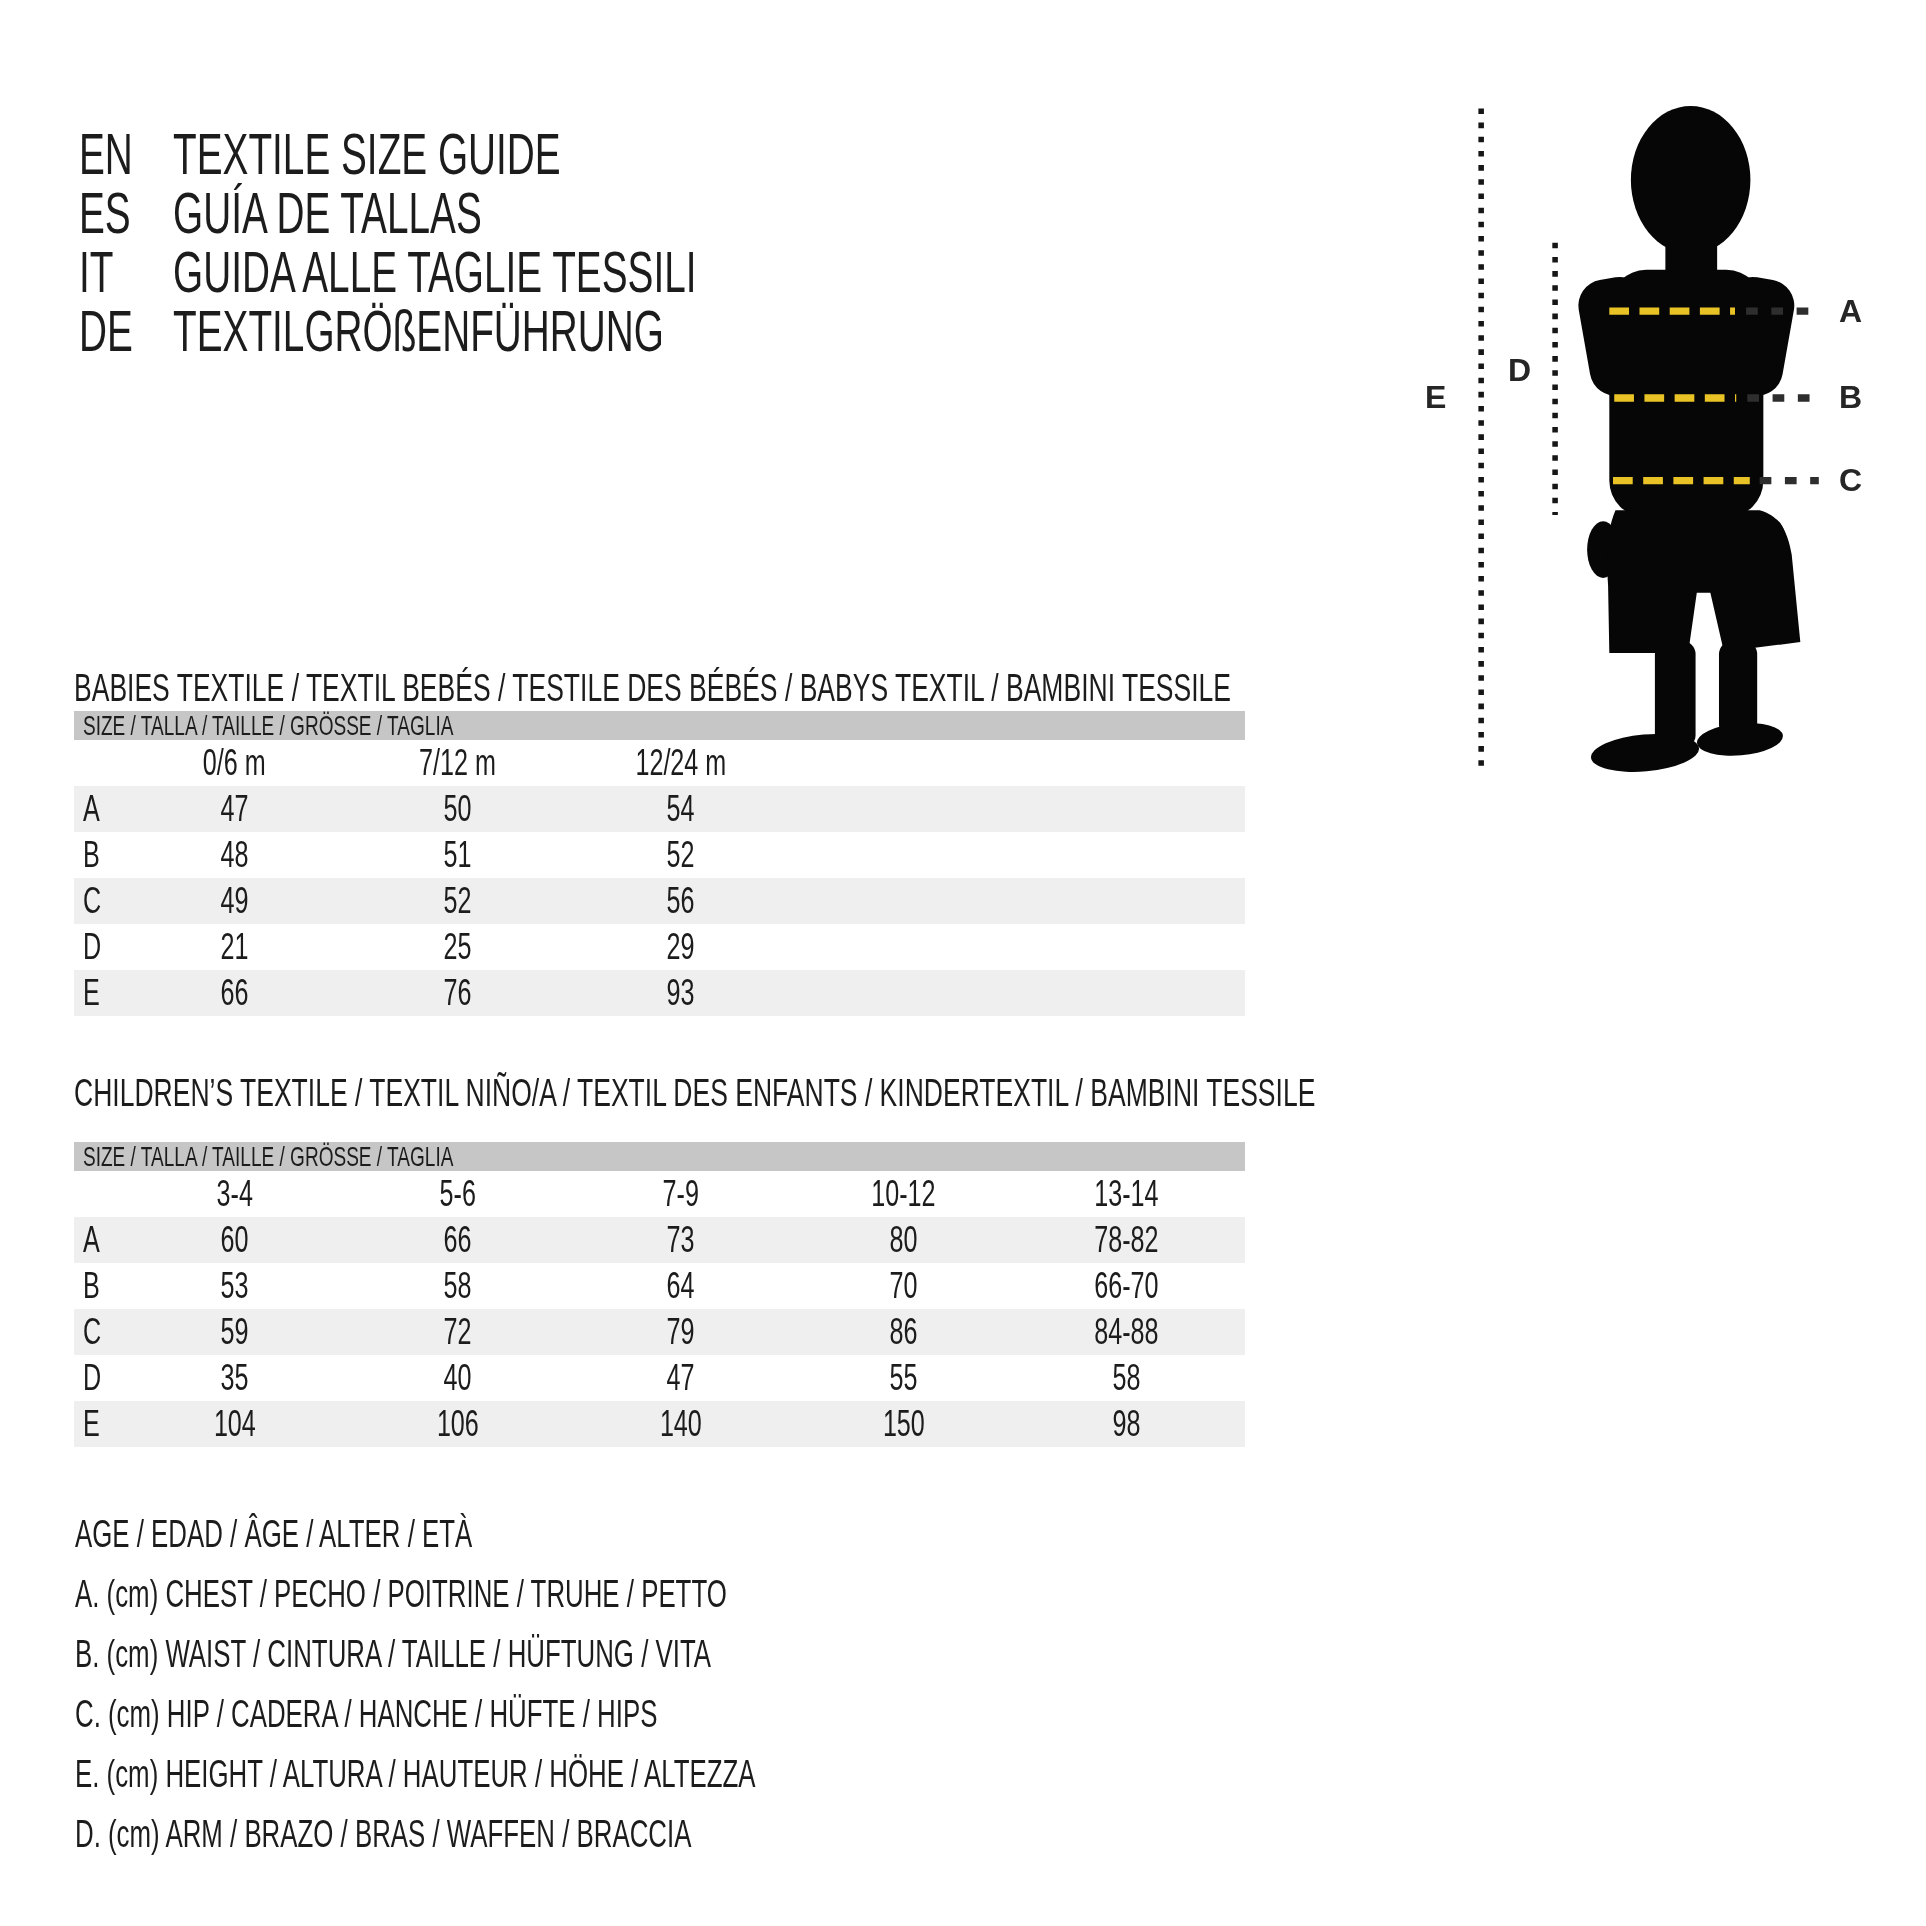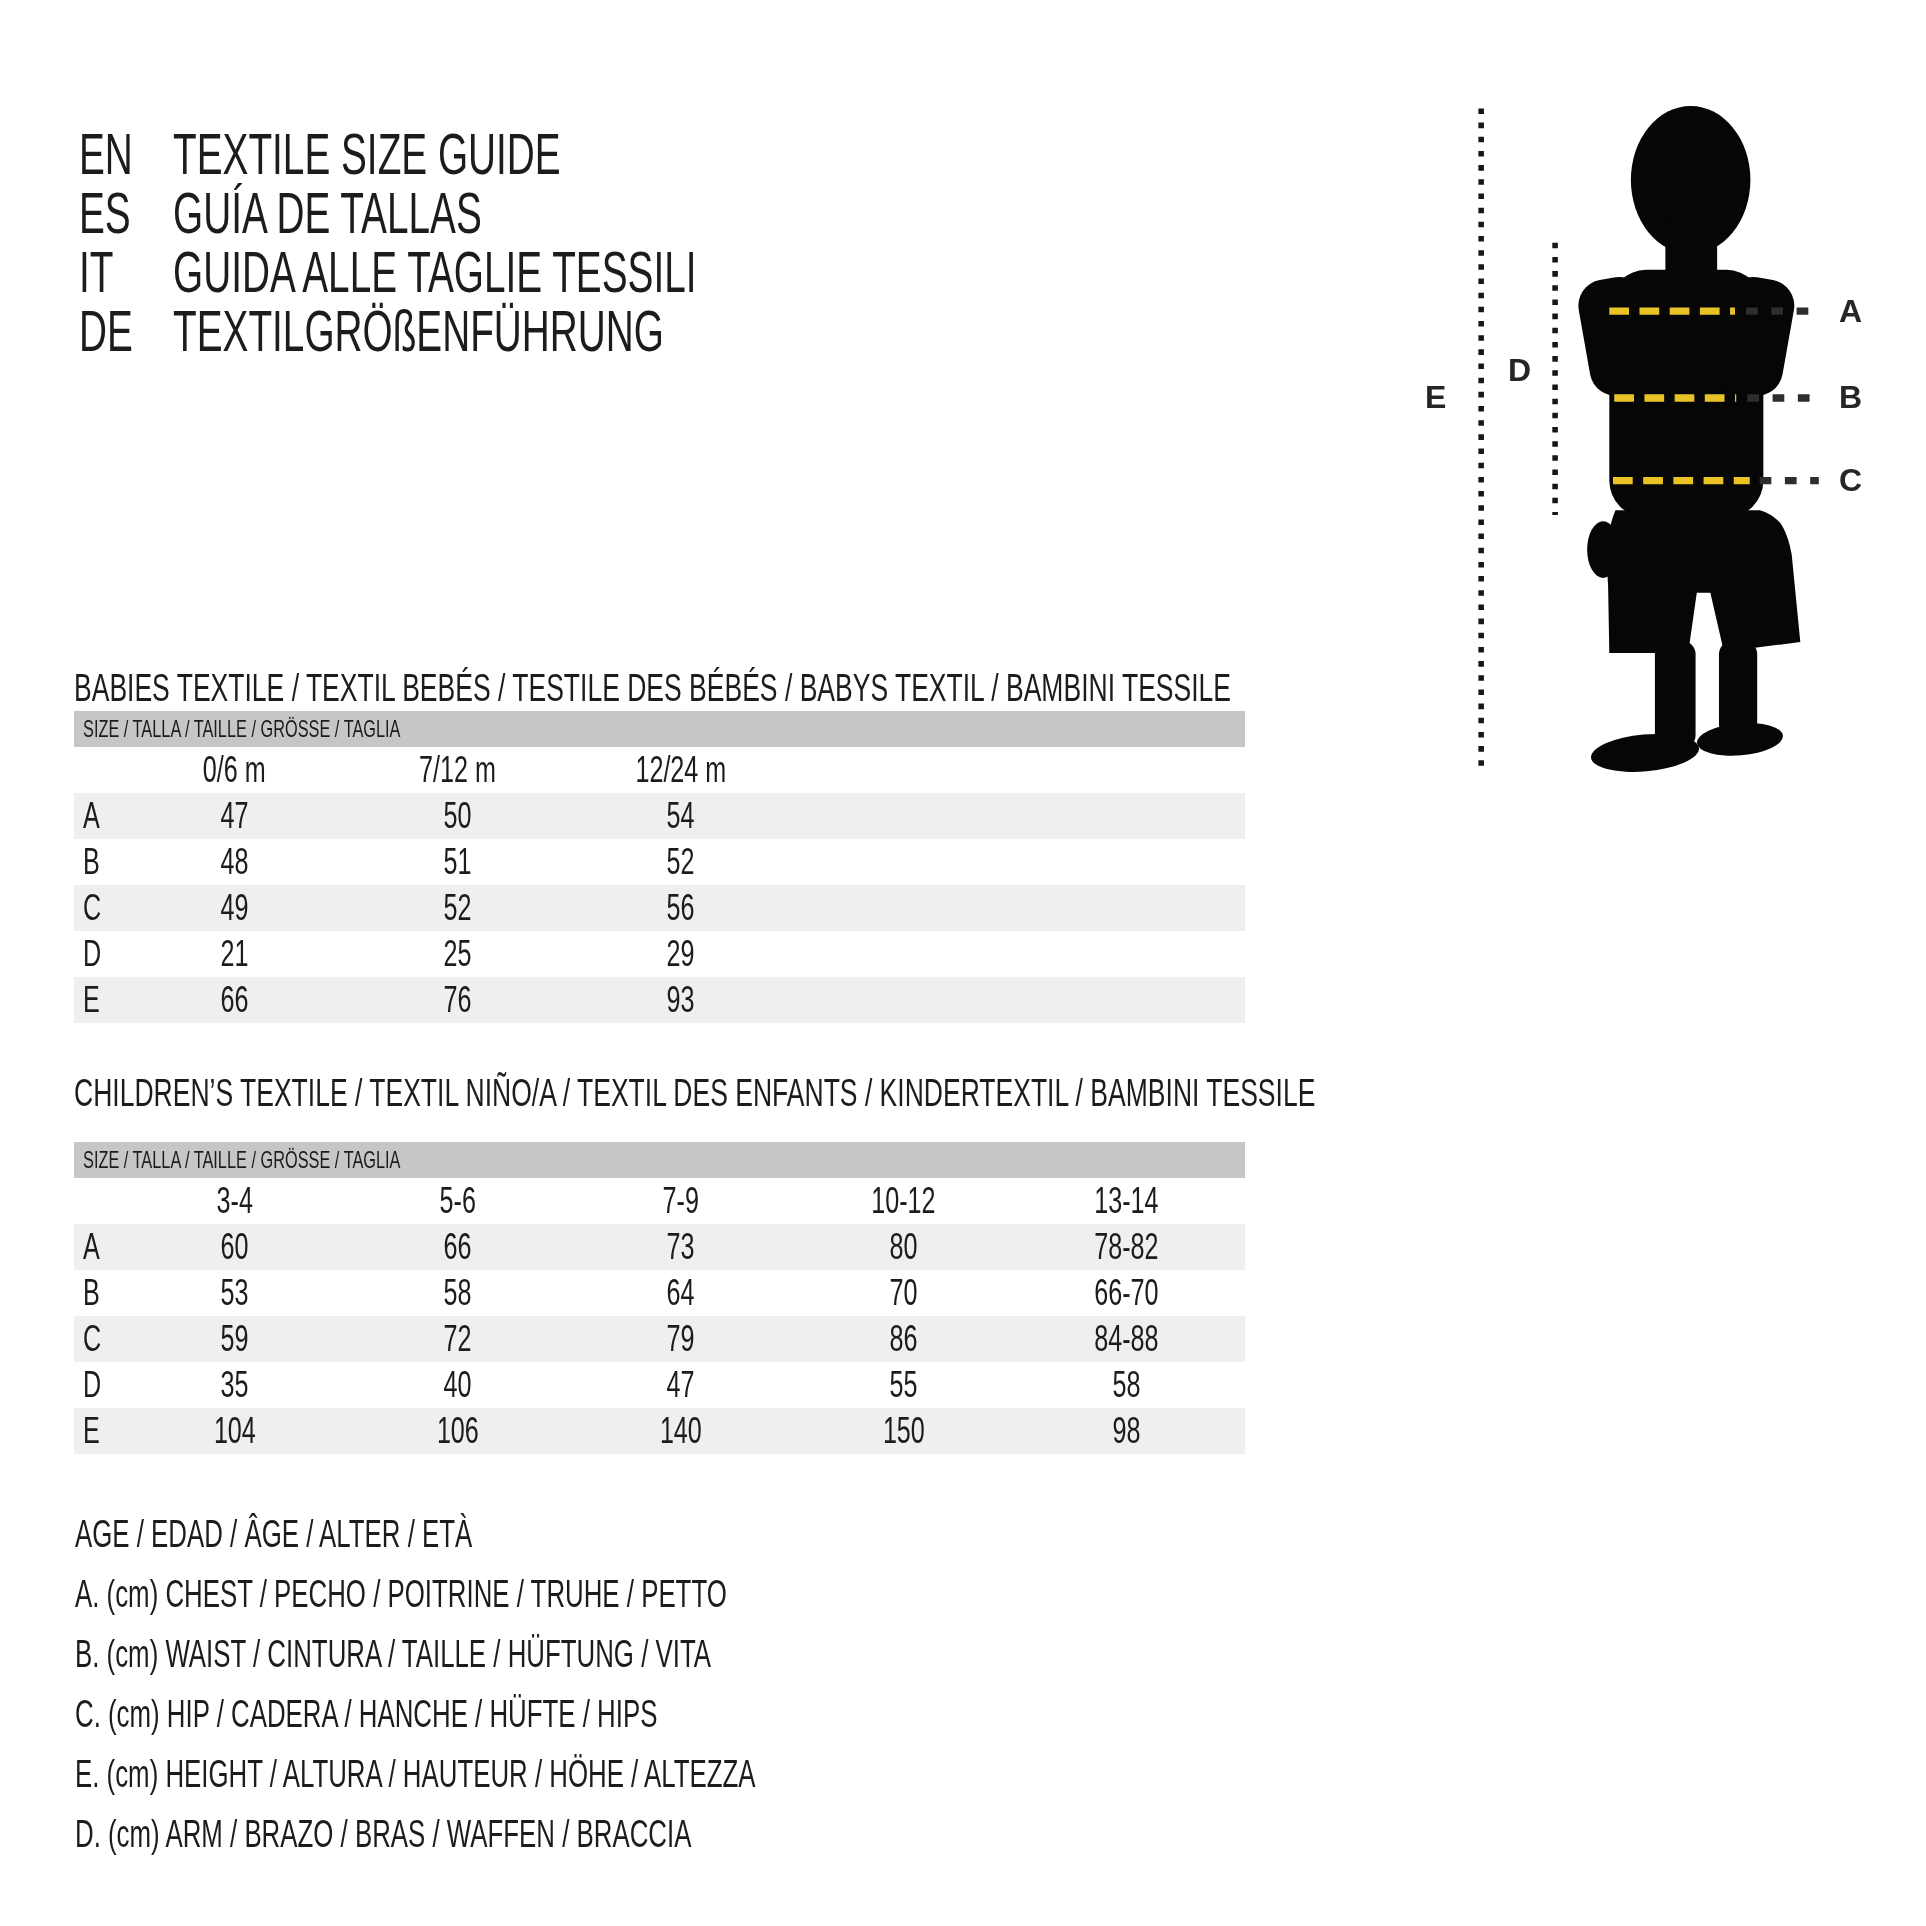--- a/index.html
+++ b/index.html
@@ -36,21 +36,21 @@
   .dot{stroke:#161616;stroke-width:9;stroke-dasharray:9 14;fill:none;}
   .dy{stroke:var(--dash-y);stroke-width:12;stroke-dasharray:32 17;fill:none;}
   .dd{stroke:var(--dash-d);stroke-width:12;stroke-dasharray:19 22;fill:none;}
   .fig-label{position:absolute;font-size:32px;font-weight:bold;color:#262626;height:43px;line-height:43px;}
 
   
   .sec-title{position:absolute;left:74px;font-size:39px;height:44px;line-height:44px;}
 
   
   .size-table{position:absolute;left:74px;width:1171px;}
-  .sizebar{height:36px;background:var(--bar);display:flex;align-items:center;padding-left:8.6px;font-size:24px;}
+  .sizebar{height:29px;background:var(--bar);display:flex;align-items:center;padding-left:8.6px;font-size:28px;}
   .trow{display:grid;grid-template-columns:49px repeat(5,223px);height:46px;align-items:center;}
   .trow.stripe{background:var(--stripe);}
   .tcell{text-align:center;font-size:37px;}
   .tlabel{text-align:left;padding-left:8.6px;font-size:37px;}
 
   
   #legend{position:absolute;left:75px;top:1513px;width:1232px;}
   .legend-line{height:60px;display:flex;font-size:38px;}
 </style>
 </head>

